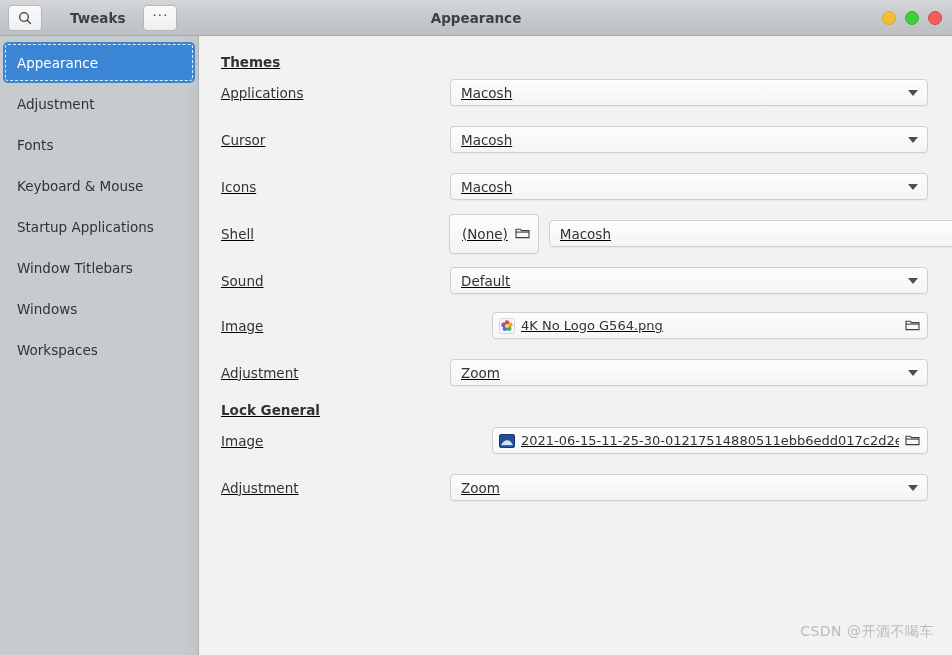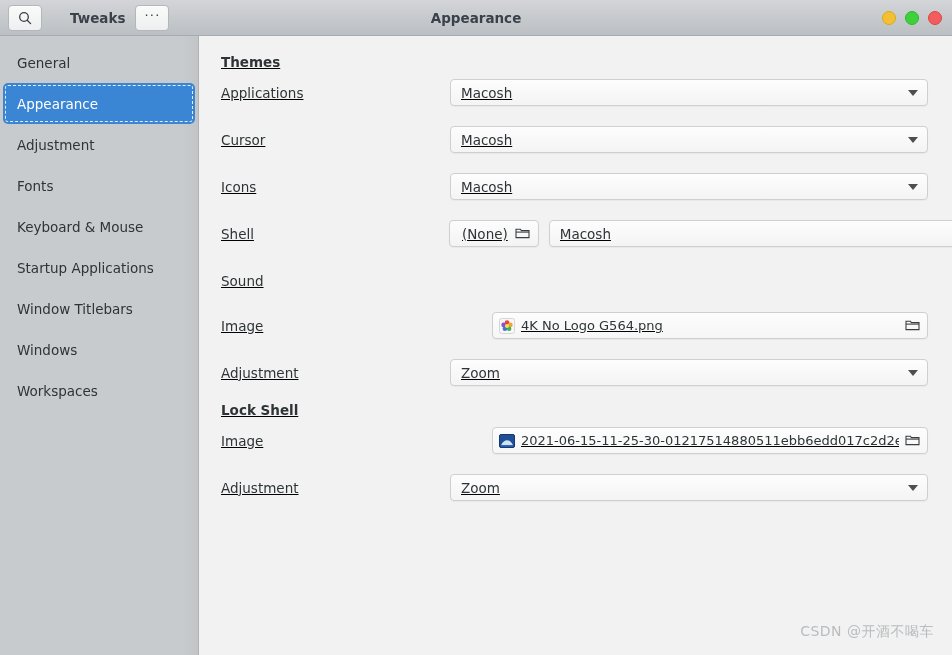--- a/index.html
+++ b/index.html
@@ -36,21 +36,21 @@
     box-shadow: 0 1px 0 rgba(255,255,255,0.7) inset;
   }
   .hb-btn svg { display: block; }
   .hb-dots {
     font-size: 13px; letter-spacing: 1.2px; line-height: 1;
     padding-bottom: 5px; color: #3b3f42;
   }
   .app-title {
     font-size: 13.5px; font-weight: 600; color: #39414a;
     margin-left: 18px;
-    margin-right: 0;
+    margin-right: 8px;
     white-space: nowrap;
   }
   .win-title {
     position: absolute; left: 0; right: 0; top: 0; bottom: 0;
     display: flex; align-items: center; justify-content: center;
     font-size: 13.5px; font-weight: 600; color: #39414a;
     pointer-events: none;
   }
   .win-controls {
     position: absolute; right: 10px; top: 0; bottom: 0;
@@ -130,21 +130,21 @@
     width: 0; height: 0;
     border-left: 5px solid transparent;
     border-right: 5px solid transparent;
     border-top: 6px solid #4b4f52;
     margin-left: 8px; margin-right: 3px;
   }
   .combo-wide { width: 478px; }
 
   
   .shell-btn {
-    height: 27px;
+    height: 40px;
     background: linear-gradient(to bottom, #fdfdfd, #f3f3f3);
     border: 1px solid #cfcfcf;
     border-radius: 4px;
     display: flex; align-items: center; gap: 7px;
     padding: 0 8px 0 12px;
     font-size: 13.5px; color: #2e3436;
     margin-right: 10px;
     box-shadow: 0 1px 1px rgba(0,0,0,0.04);
   }
 
@@ -199,21 +199,20 @@
     <div class="win-controls">
       <div class="wc min"></div>
       <div class="wc max"></div>
       <div class="wc close"></div>
     </div>
   </div>
 
   <div class="body">
 
     <div class="sidebar">
-      <div class="side-item">General</div>
       <div class="side-item selected">Appearance</div>
       <div class="side-item">Adjustment</div>
       <div class="side-item">Fonts</div>
       <div class="side-item">Keyboard &amp; Mouse</div>
       <div class="side-item">Startup Applications</div>
       <div class="side-item">Window Titlebars</div>
       <div class="side-item">Windows</div>
       <div class="side-item">Workspaces</div>
     </div>
 
@@ -266,20 +265,26 @@
             </div>
             <div class="combo combo-wide">
               <span class="val">Macosh</span>
 
             </div>
           </div>
         </div>
 
         <div class="row">
           <div class="row-label">Sound</div>
+          <div class="ctl-area">
+            <div class="combo combo-wide">
+              <span class="val">Default</span>
+              <span class="arrow-down"></span>
+            </div>
+          </div>
         </div>
       </div>
 
       <div class="group">
 
         <div class="row">
           <div class="row-label">Image</div>
           <div class="ctl-area">
             <div class="filechooser">
               <span class="thumb">
@@ -309,21 +314,21 @@
           <div class="ctl-area">
             <div class="combo combo-wide">
               <span class="val">Zoom</span>
               <span class="arrow-down"></span>
             </div>
           </div>
         </div>
       </div>
 
       <div class="group">
-        <div class="group-title">Lock Shell</div>
+        <div class="group-title">Lock General</div>
 
         <div class="row">
           <div class="row-label">Image</div>
           <div class="ctl-area">
             <div class="filechooser">
               <span class="thumb">
                 <svg width="16" height="16" viewBox="0 0 16 16">
                   <rect x="0.5" y="1.5" width="15" height="13" rx="1.5" fill="#1f4f96" stroke="#16386d"></rect>
                   <path d="M2 12.2c1.6-3.4 4-5 6-5s4.4 1.6 6 5z" fill="#cfe3f5"></path>
                   <rect x="2" y="12.2" width="12" height="1.6" fill="#2a63b5"></rect>

